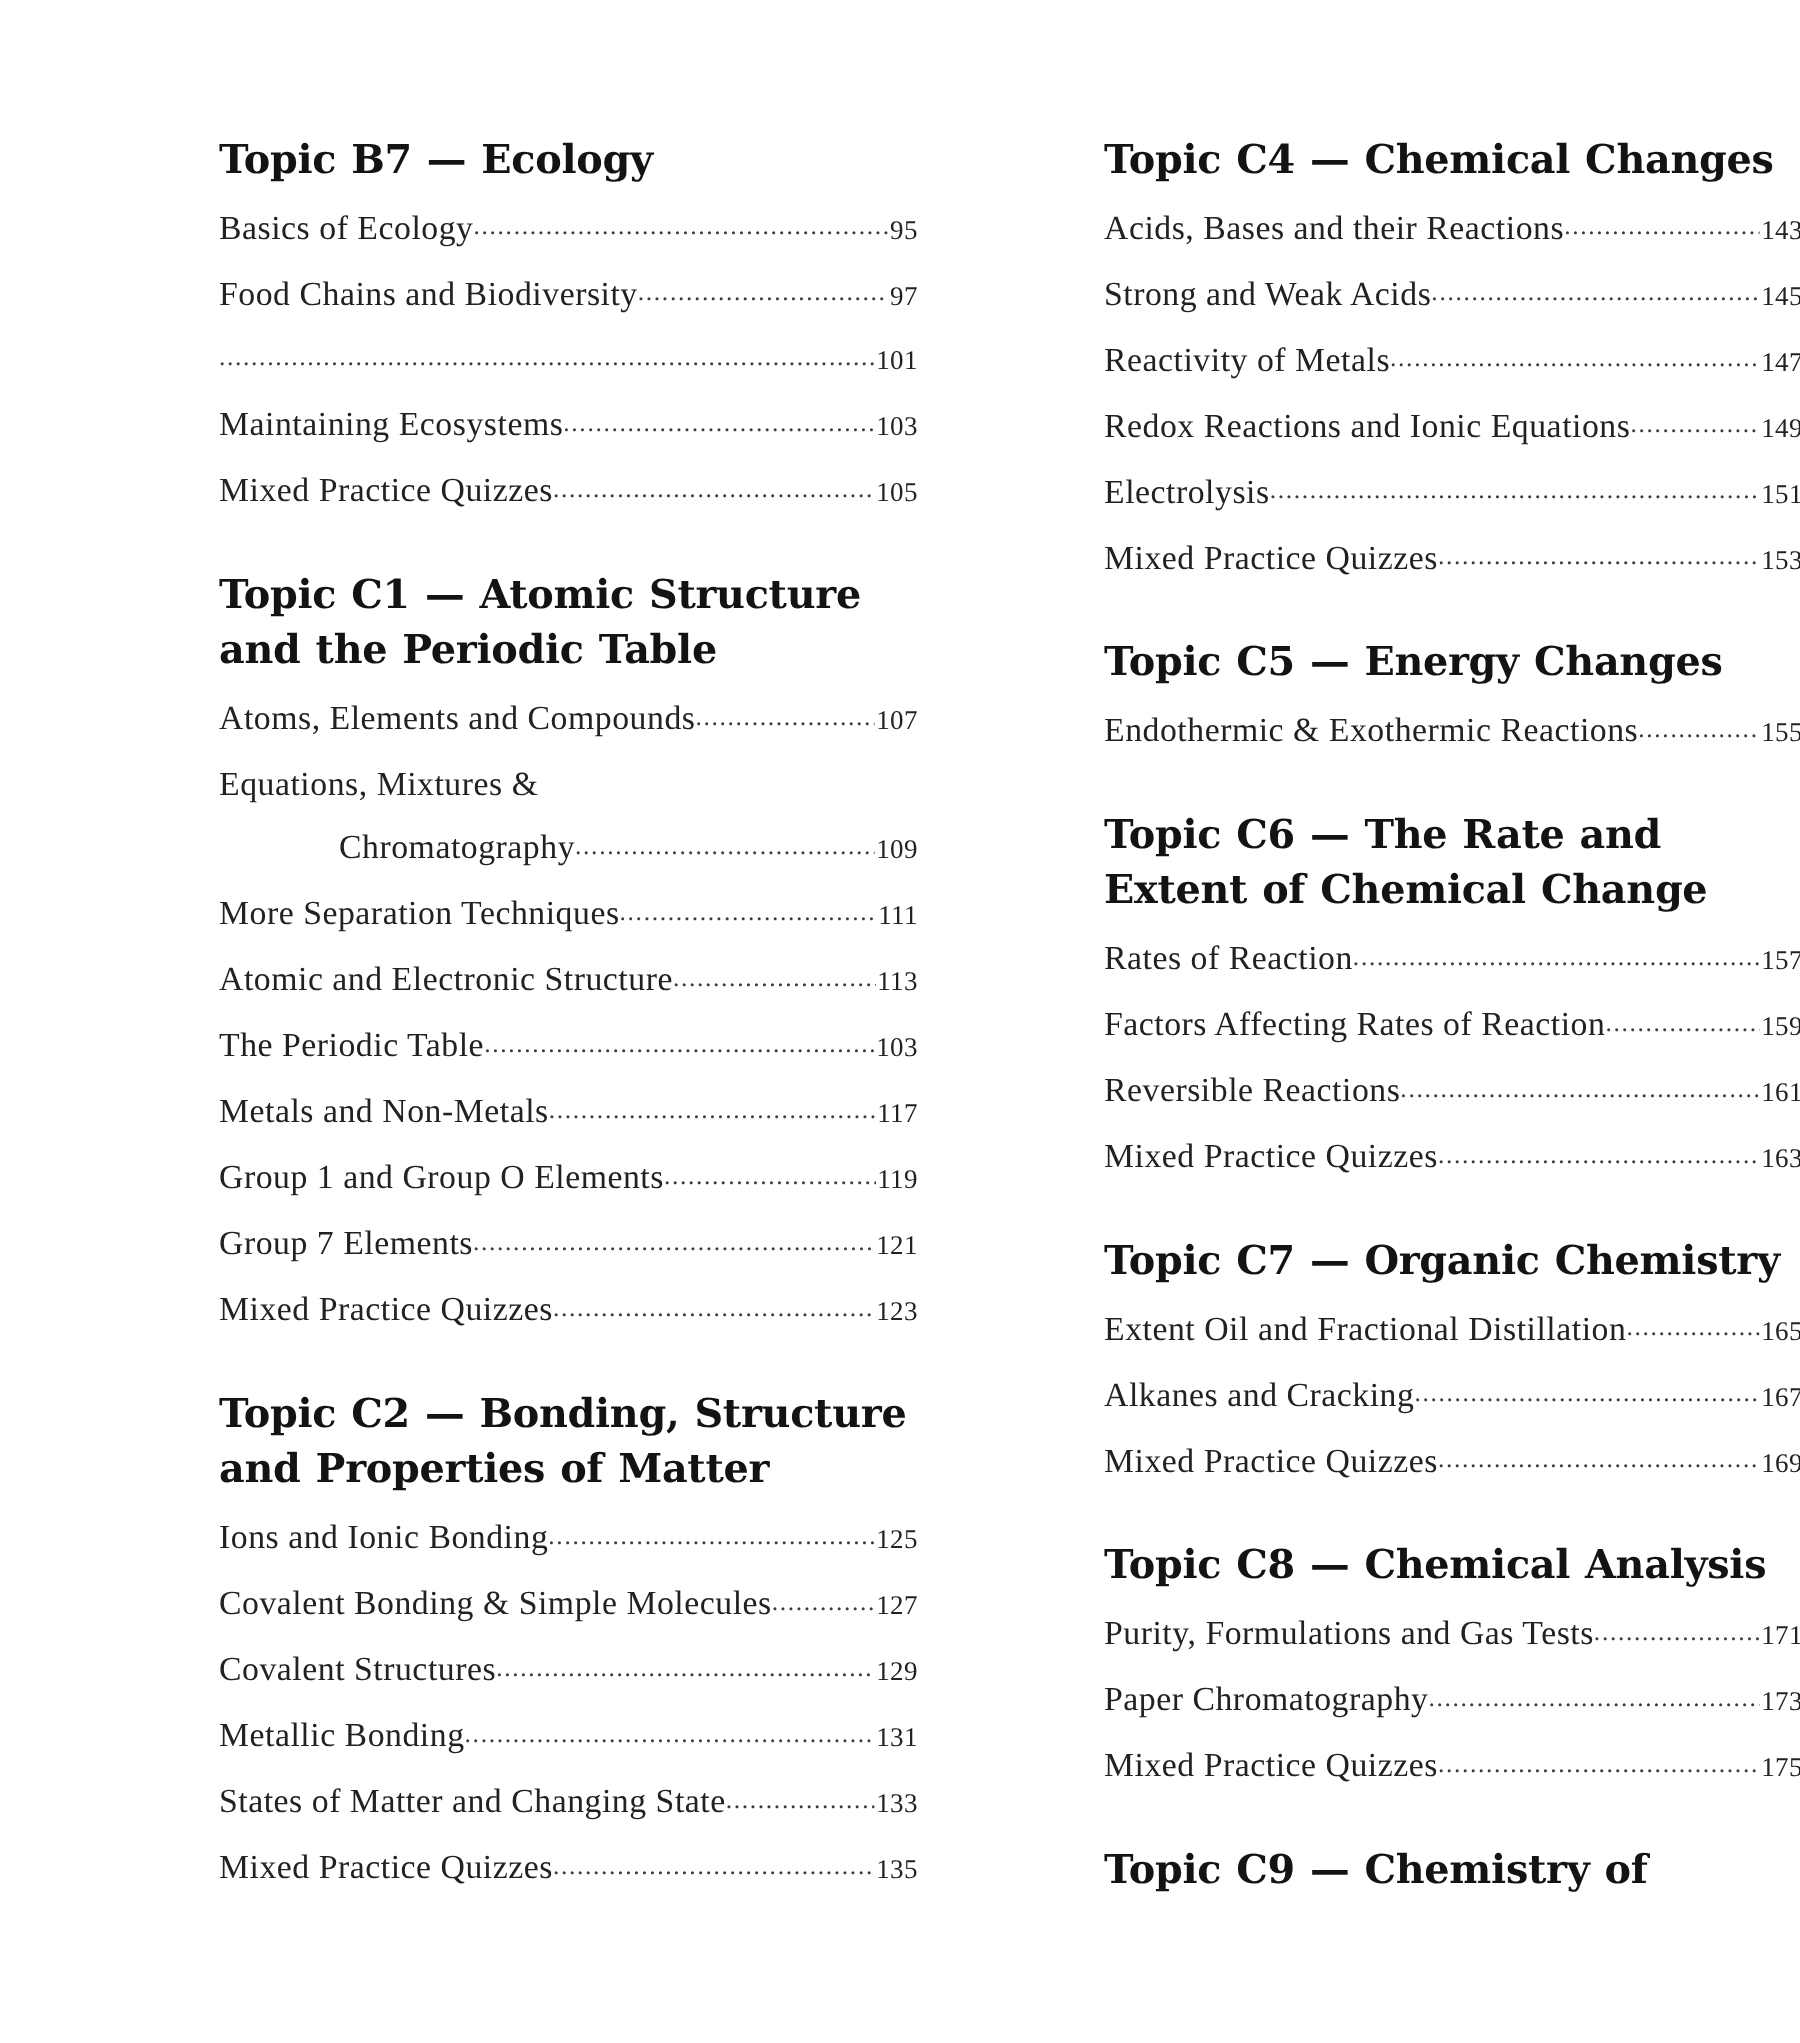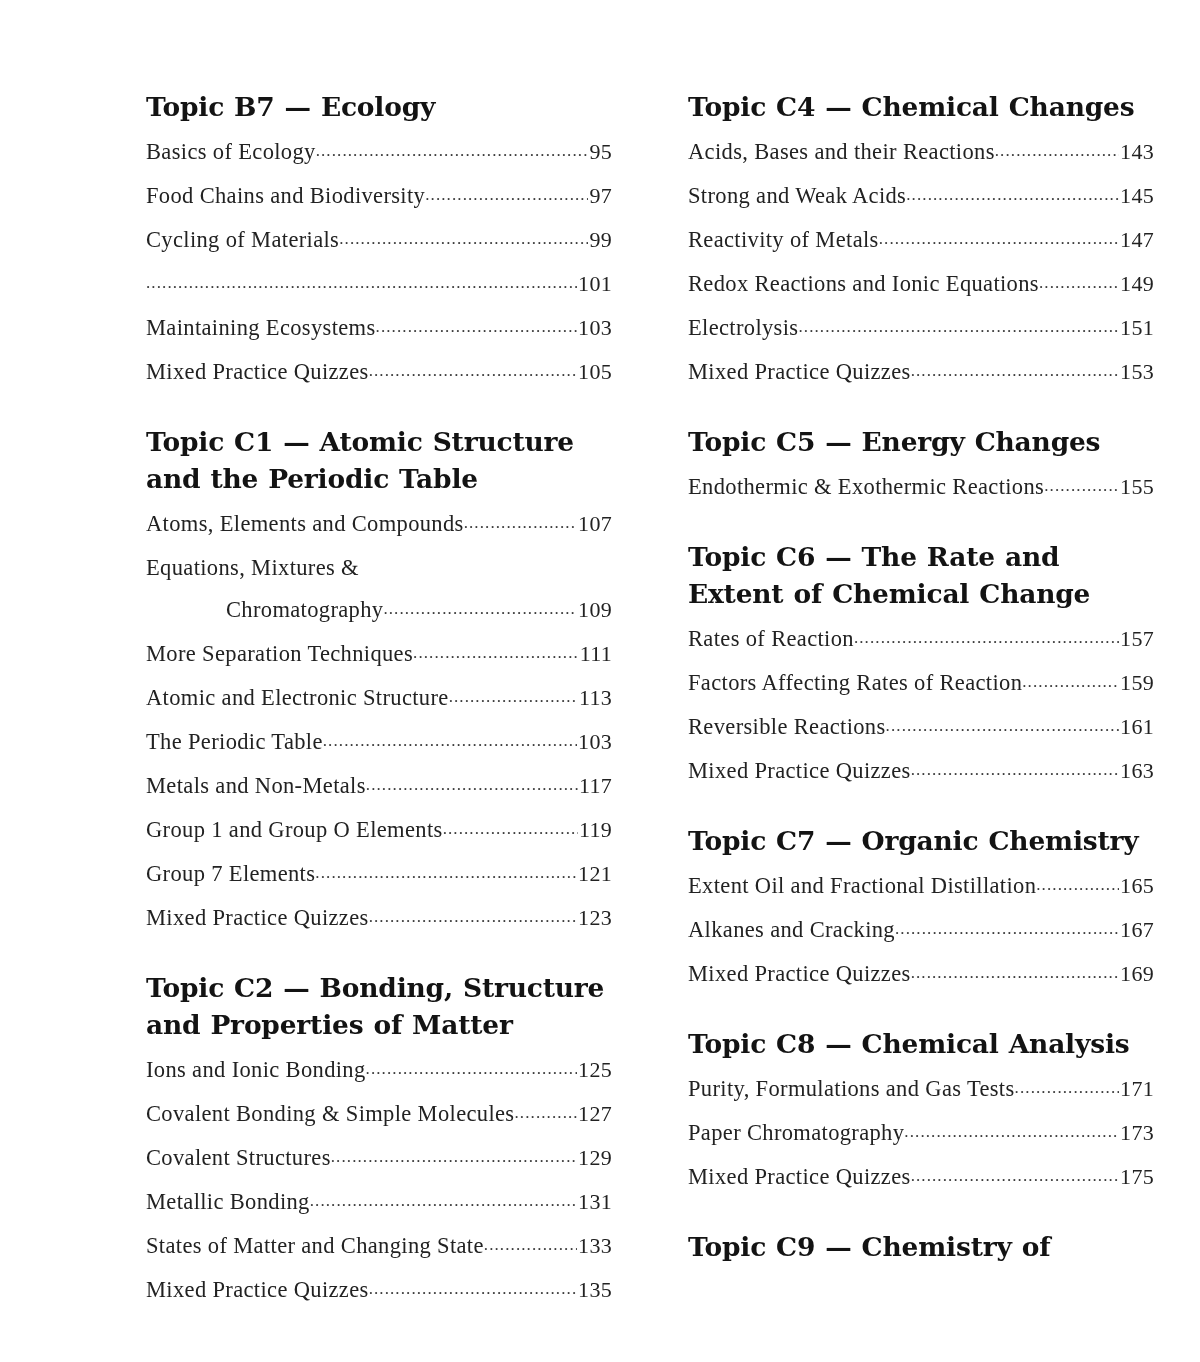--- a/index.html
+++ b/index.html
@@ -19,20 +19,21 @@
 
   .page {
     position: absolute;
     left: 0;
     top: 0;
     width: 1200px;
     height: 1362px;
     display: flex;
     box-sizing: border-box;
     padding: 88px 46px 0 146px;
+    gap: 48px;
   }
 
   .column {
     width: 466px;
     box-sizing: border-box;
     position: relative;
   }
   .column.left  { margin-right: 76px; }
 
   
@@ -76,21 +77,21 @@
     top: -3px;
     font-size: 17px;
     letter-spacing: 1.1px;
     color: #3a3a3a;
   }
   .entry .leader::before {
     content: "........................................................................................................................................";
   }
   .entry .page-num {
     flex: 0 0 auto;
-    font-size: 22px;
+    font-size: 18px;
     letter-spacing: 0.3px;
     color: #222222;
     padding-left: 1px;
   }
 
   .entry.continuation { padding-left: 41px; }
   .entry.continuation .label { max-width: 390px; margin-left: 39px; }
 </style>
 </head>
 <body>
@@ -103,25 +104,20 @@
           <span class="label">Basics of Ecology</span>
           <span class="leader"></span>
           <span class="page-num">95</span>
         </div>
         <div class="entry">
           <span class="label">Food Chains and Biodiversity</span>
           <span class="leader"></span>
           <span class="page-num">97</span>
         </div>
         <div class="entry">
-          <span class="label">Cycling of Materials</span>
-          <span class="leader"></span>
-          <span class="page-num">99</span>
-        </div>
-        <div class="entry">
           <span class="leader"></span>
           <span class="page-num">101</span>
         </div>
         <div class="entry">
           <span class="label">Maintaining Ecosystems</span>
           <span class="leader"></span>
           <span class="page-num">103</span>
         </div>
         <div class="entry">
           <span class="label">Mixed Practice Quizzes</span>

